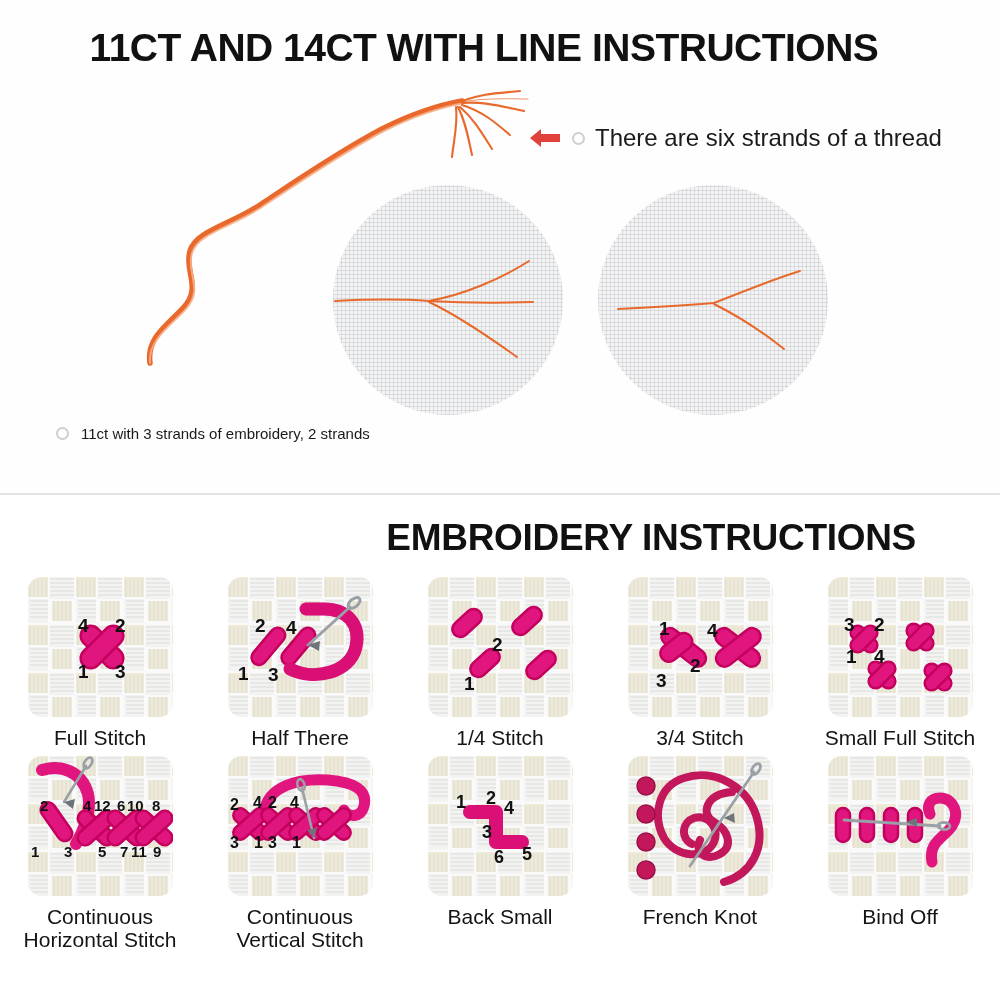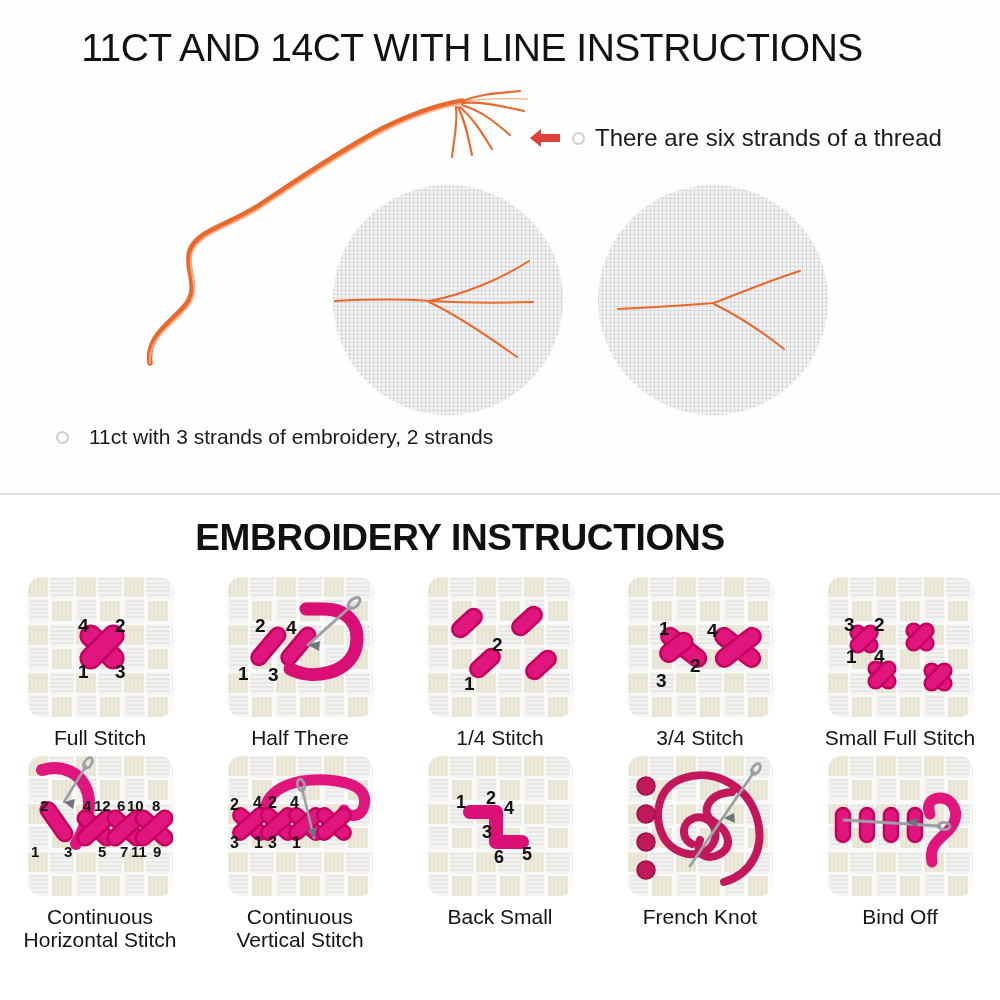--- a/index.html
+++ b/index.html
@@ -8,23 +8,23 @@
     background: #ffffff;
     font-family: "Liberation Sans", sans-serif;
     overflow: hidden;
   }
   .page { position: relative; width: 1000px; height: 1000px; background: #fff; }
 
   
   .section-one { position: relative; height: 487px; background: #fefefe; }
 
   .title-1 {
-    position: absolute; top: 26px; left: 0; width: 944px;
+    position: absolute; top: 26px; left: 12px; width: 944px;
     text-align: center;
-    font-size: 39px; font-weight: normal; color: #111;
+    font-size: 39px; font-weight: bold; color: #111;
     letter-spacing: -0.5px;
   }
 
   
   .thread-art { position: absolute; left: 110px; top: 85px; width: 430px; height: 290px; }
   .thread-art svg { display: block; }
 
   
   .callout {
     position: absolute; left: 528px; top: 124px;
@@ -49,37 +49,37 @@
   }
   #circle-11ct { left: 333px; top: 185px; width: 230px; height: 230px; }
   #circle-14ct { left: 598px; top: 185px; width: 230px; height: 230px; }
   .fabric-circle svg { position: absolute; left: 0; top: 0; }
 
   .caption-row {
     position: absolute; top: 425px; left: 0; width: 1000px;
     display: flex;
   }
   .caption {
-    display: flex; align-items: center; gap: 20px;
-    font-size: 21px; color: #1a1a1a; white-space: nowrap;
+    display: flex; align-items: center; gap: 12px;
+    font-size: 15px; color: #1a1a1a; white-space: nowrap;
   }
   #caption-11ct { margin-left: 56px; }
   #caption-14ct { margin-left: 92px; }
 
   .divider {
     position: absolute; left: 0; top: 493px;
     width: 1000px; height: 2px; background: #e3e3e3;
   }
 
   
   .section-two { position: absolute; left: 0; top: 495px; width: 1000px; height: 505px; }
 
   .title-2 {
-    position: absolute; top: 22px; left: 10px; width: 900px;
-    text-align: center;
+    position: absolute; top: 22px; left: 16px; width: 900px;
+    text-align: right;
     font-size: 37px; font-weight: bold; color: #111;
     letter-spacing: -0.3px;
   }
 
   .grid {
     position: absolute; top: 82px; left: 0; width: 1000px;
     display: grid;
     grid-template-columns: repeat(5, 1fr);
     row-gap: 6px;
   }

